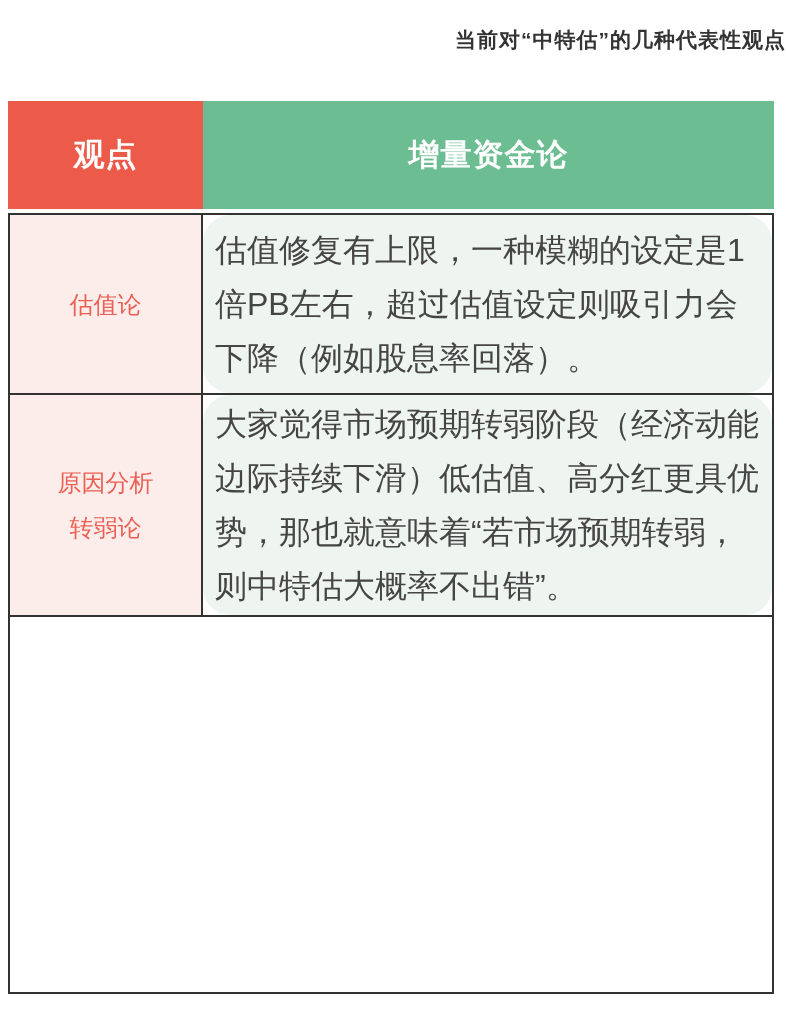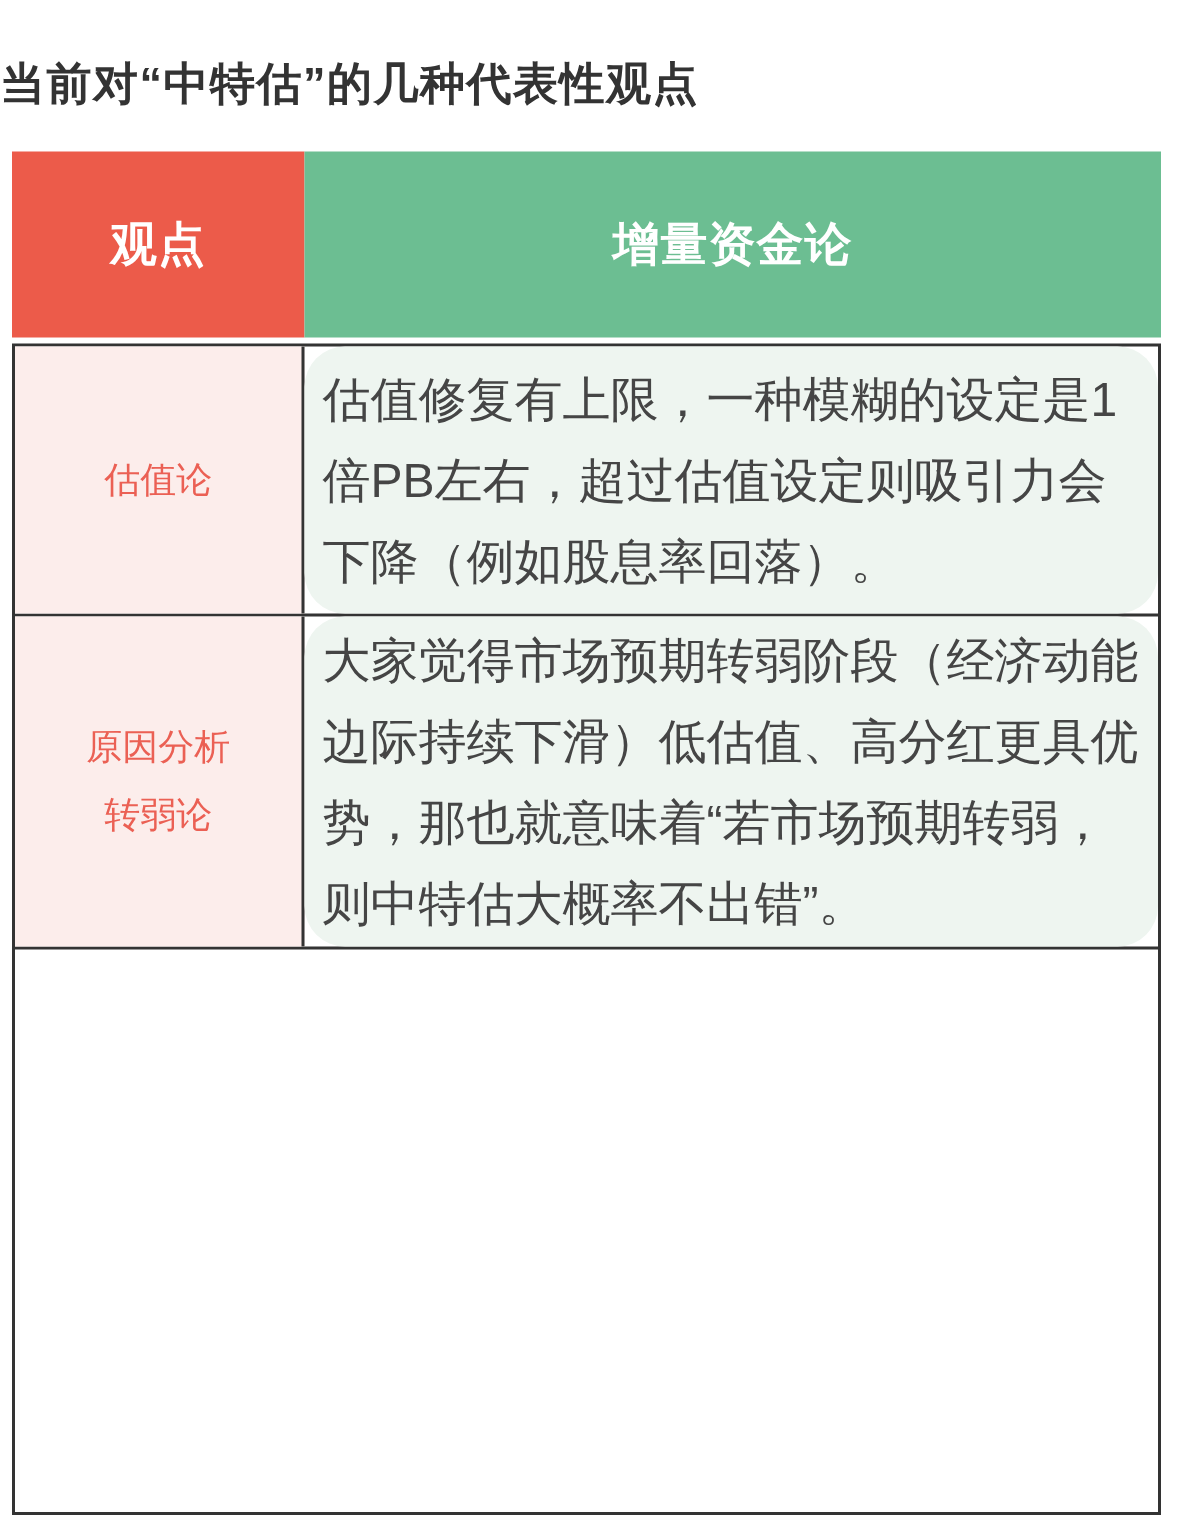--- a/index.html
+++ b/index.html
@@ -4,27 +4,27 @@
 <style>
   * { box-sizing: border-box; margin: 0; padding: 0; }
   html, body { background: #ffffff; }
   body {
     width: 786px; height: 1020px;
     position: relative;
     font-family: "Liberation Sans", "DejaVu Sans", sans-serif;
     overflow: hidden;
   }
   .page-title {
-    position: absolute; top: 36px; left: 0; width: 100%;
-    text-align: left;
-    font-size: 30px; font-weight: bold; color: #333333;
+    position: absolute; top: 26px; left: 0; width: 100%;
+    text-align: right;
+    font-size: 21px; font-weight: bold; color: #333333;
     letter-spacing: 1px;
   }
   .table-wrap { position: absolute; left: 8px; top: 101px; width: 766px; }
-  .thead { display: flex; height: 124px; }
+  .thead { display: flex; height: 108px; }
   .th {
     display: flex; align-items: center; justify-content: center;
     color: #ffffff; font-size: 31px; font-weight: bold;
     letter-spacing: 1px;
   }
   .th-viewpoint { width: 195px; background: #EC5B4A; }
   .th-analysis  { flex: 1; background: #6CBE92; }
   .tbody { margin-top: 4px; border: 2px solid #333333; }
   .trow { display: flex; }
   .trow + .trow { border-top: 2px solid #333333; }

